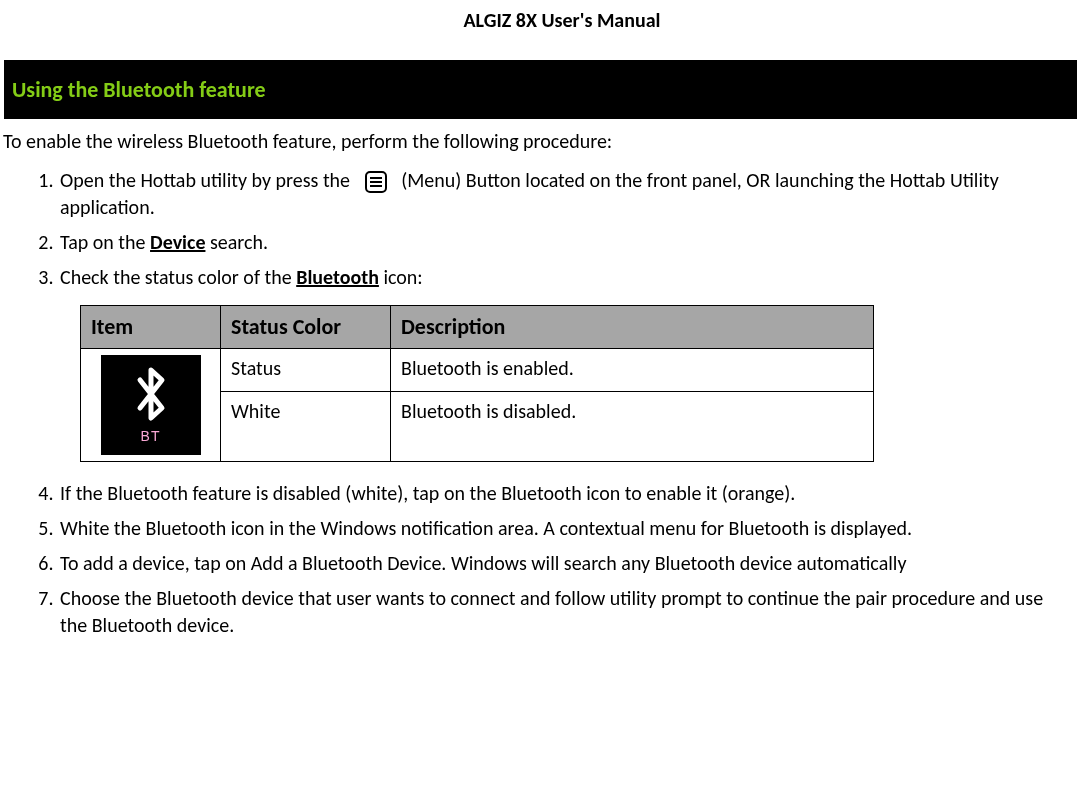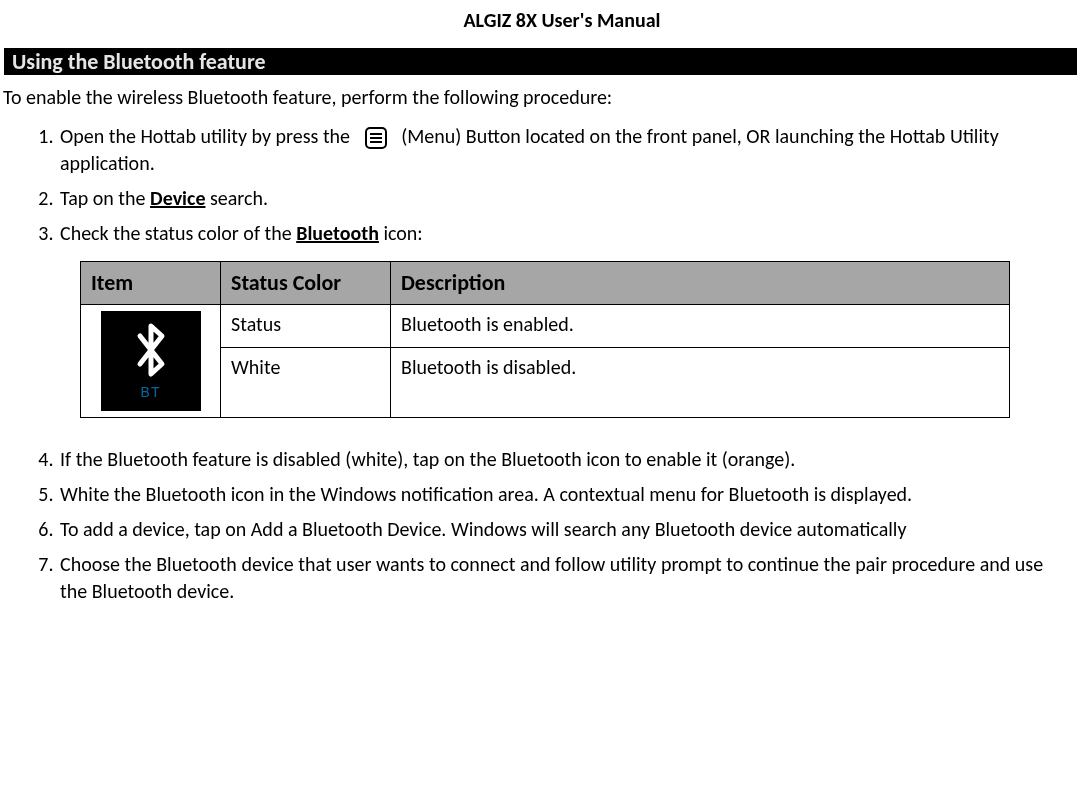--- a/index.html
+++ b/index.html
@@ -14,25 +14,25 @@
   }
   .page-title {
     text-align: center;
     font-weight: bold;
     font-size: 20px;
     padding: 8px 0 12px 0;
     margin-left: 43px;
   }
   .section-header {
     background: #000;
-    color: #e5e5e5;
+    color: #84cc16;
     font-weight: bold;
     font-size: 22px;
-    padding: 0 8px;
-    margin: 4px 4px 10px 4px;
+    padding: 16px 8px;
+    margin: 16px 4px 10px 4px;
   }
   .intro {
     padding: 0 10px 12px 3px;
   }
   ol.steps {
     margin: 0 10px 0 10px;
     padding-left: 48px;
   }
   ol.steps > li {
     padding: 2px 0 6px 2px;
@@ -54,22 +54,22 @@
     padding: 3px 3px;
   }
   .menu-icon span {
     display: block;
     width: 12px;
     height: 2px;
     background: #000;
   }
   table.status {
     border-collapse: collapse;
-    width: 930px;
-    margin: 14px 0 20px 20px;
+    width: 794px;
+    margin: 14px 0 10px 20px;
   }
   table.status th, table.status td {
     border: 1px solid #000;
     padding: 6px 10px;
     text-align: left;
     vertical-align: top;
     font-size: 20px;
   }
   table.status th {
     background: #a6a6a6;
@@ -89,21 +89,21 @@
     background: #000;
     display: flex;
     flex-direction: column;
     align-items: center;
     justify-content: center;
     gap: 2px;
     margin: 0 auto;
   }
   .bt-tile svg { display: block; }
   .bt-label {
-    color: #0369a1;
+    color: #f9a8d4;
     font-family: Arial, sans-serif;
     font-size: 14px;
     letter-spacing: 1px;
   }
   .row2-desc { height: 70px; }
 </style>
 </head>
 <body>
 
 <div class="page-title">ALGIZ 8X User's Manual</div>

